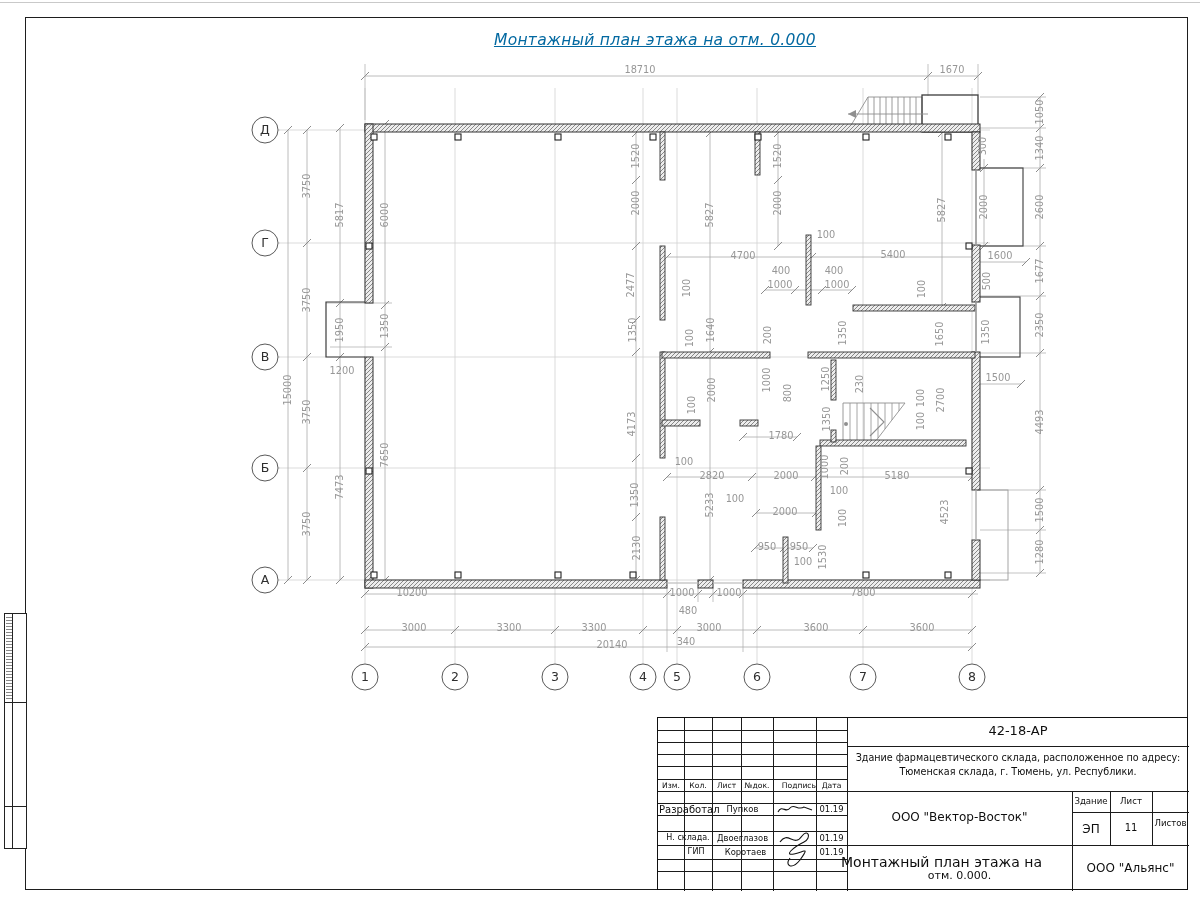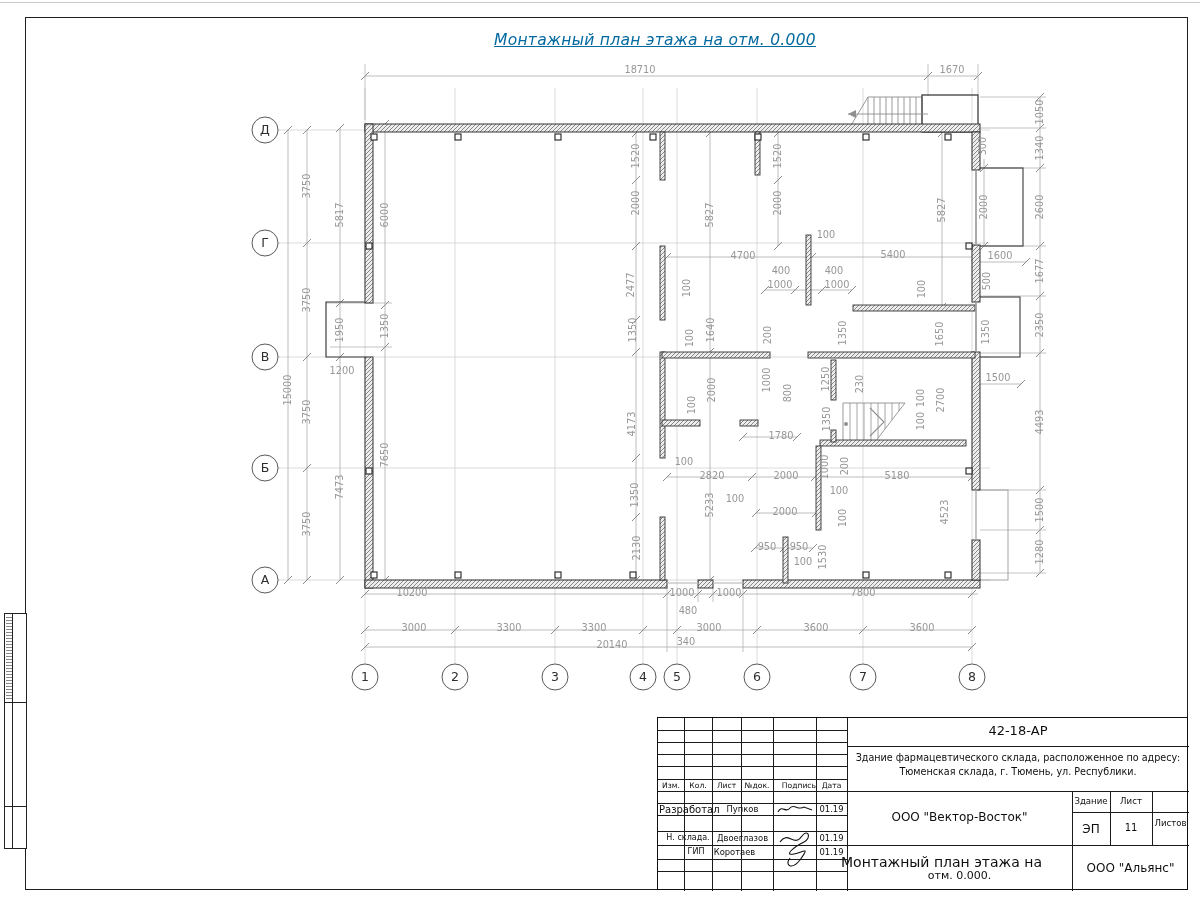--- a/index.html
+++ b/index.html
@@ -454,16 +454,16 @@
       <div class="tbc" style="left: 83px; top: 62.5px; width: 32px; font-size: 7.6px;">№док.</div>
       <div class="tbc" style="left: 115px; top: 62.5px; width: 43px; font-size: 7.6px; text-align: right;">Подпись</div>
       <div class="tbc" style="left: 158px; top: 62.5px; width: 31px; font-size: 7.6px;">Дата</div>
       <div class="tbc" style="left: 1px; top: 86px; width: 58px; font-size: 10px;">Разработал</div>
       <div class="tbc" style="left: 54px; top: 86px; width: 61px; font-size: 8.4px;">Пупков</div>
       <div class="tbc" style="left: 158px; top: 86px; width: 31px; font-size: 8.4px;">01.19</div>
       <div class="tbc" style="left: 1px; top: 115px; width: 58px; font-size: 8px;">Н. склада.</div>
       <div class="tbc" style="left: 54px; top: 115px; width: 61px; font-size: 8.4px;">Двоеглазов</div>
       <div class="tbc" style="left: 158px; top: 115px; width: 31px; font-size: 8.4px;">01.19</div>
       <div class="tbc" style="left: 1px; top: 129px; width: 58px; font-size: 8px; margin-left: 8px;">ГИП</div>
-      <div class="tbc" style="left: 46px; top: 129px; width: 61px; font-size: 8.4px;">Коротаев</div>
+      <div class="tbc" style="left: 57px; top: 129px; width: 61px; font-size: 8.4px;">Коротаев</div>
       <div class="tbc" style="left: 158px; top: 129px; width: 31px; font-size: 8.4px;">01.19</div>
     </div>
 </div>
 
 </body></html>

